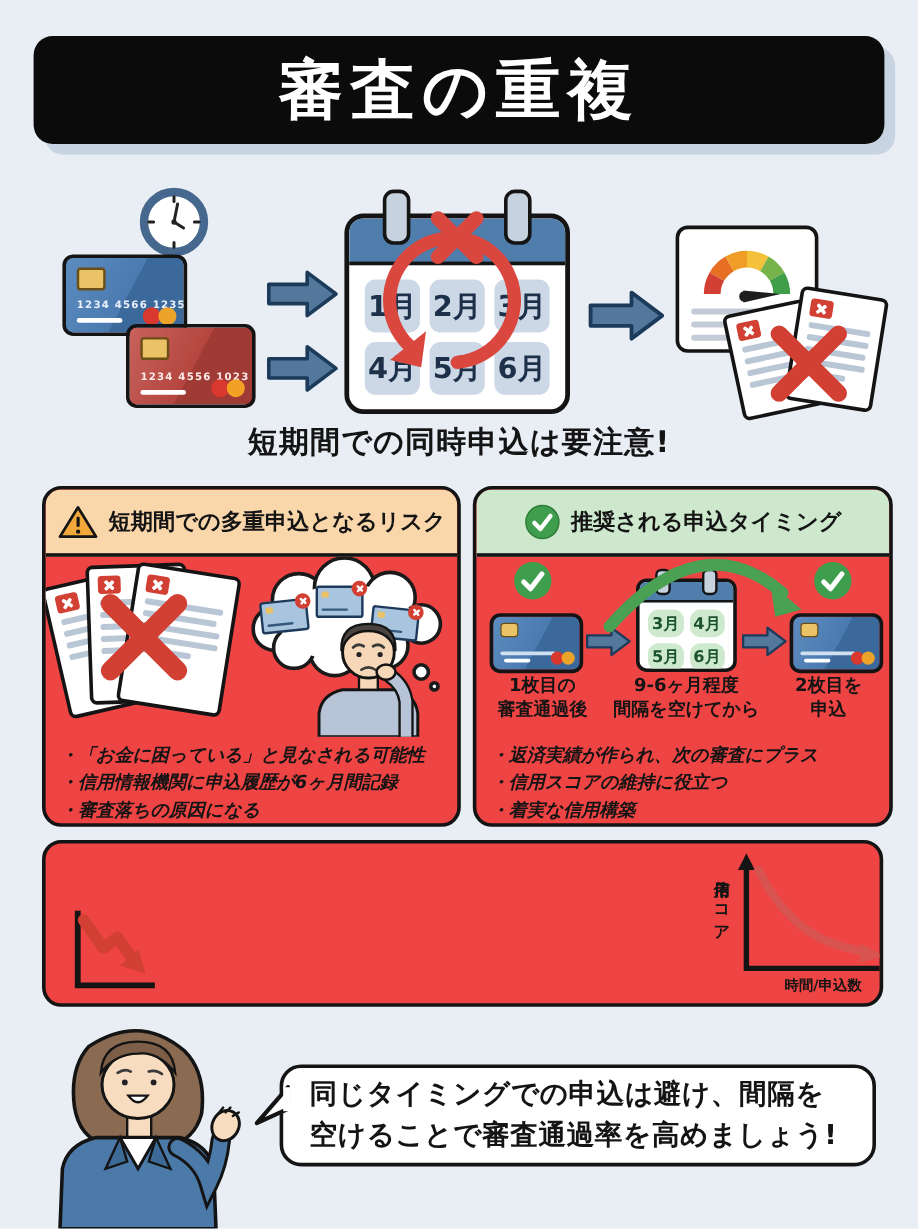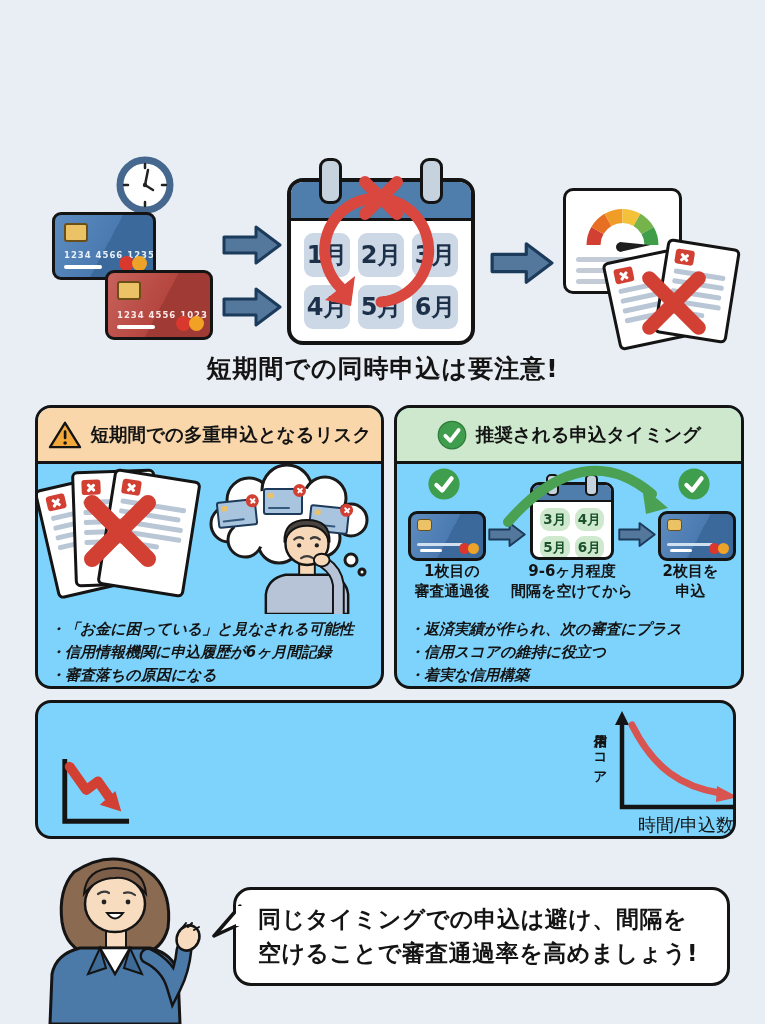--- a/index.html
+++ b/index.html
@@ -41,21 +41,21 @@
 
   
   .doc{position:absolute;background:#fff;border:3px solid #141414;border-radius:6px;}
   .stamp{position:absolute;left:7px;top:6px;width:19px;height:15px;background:#d23f33;border-radius:3px;}
   .stamp::before,.stamp::after{content:"";position:absolute;left:8px;top:2.5px;width:2.6px;height:10px;background:#fff;border-radius:1px;}
   .stamp::before{transform:rotate(45deg);} .stamp::after{transform:rotate(-45deg);}
   .dl{display:block;height:5px;background:#b9c6d6;border-radius:2px;margin:5px 8px;}
   .dl.s{width:55%;} .dl.m{width:75%;}
 
   
-  .panel{position:absolute;background:#7dd3fc;border:3.5px solid #141414;border-radius:16px;overflow:hidden;}
+  .panel{position:absolute;background:#ef4444;border:3.5px solid #141414;border-radius:16px;overflow:hidden;}
   .panel-head{display:flex;align-items:center;justify-content:center;gap:9px;height:53px;border-bottom:3px solid #141414;
               font-size:18.5px;font-weight:800;}
   .bullets{padding:4px 12px;}
   .bullet{font-size:15px;font-weight:800;line-height:1.52;white-space:nowrap;font-style:italic;}
 
   .caption{left:0;top:352px;width:765px;text-align:center;font-size:25px;font-weight:800;letter-spacing:1px;}
 
   
   .tcard{position:absolute;width:36px;height:23px;background:#a8c4de;border:2px solid #1d3a5a;border-radius:3px;}
   .tcard .tchip{position:absolute;left:3px;top:3px;width:6px;height:5px;background:#ecc267;border-radius:1px;}
@@ -64,34 +64,37 @@
   .badge::before,.badge::after{content:"";position:absolute;left:5.6px;top:2.8px;width:1.8px;height:7.4px;background:#fff;border-radius:1px;}
   .badge::before{transform:rotate(45deg);} .badge::after{transform:rotate(-45deg);}
 
   
   .pink-band{position:absolute;left:0;top:0;width:236px;height:45px;background:#f5c8c9;
              border-bottom-right-radius:16px;display:flex;align-items:center;gap:8px;padding-left:14px;
              font-size:19px;font-weight:800;}
   .caution-head{font-size:23px;font-weight:800;}
   .caution-sub{font-size:14px;font-weight:700;margin-top:4px;}
   .ylab{writing-mode:vertical-rl;font-size:13.5px;font-weight:800;letter-spacing:2px;}
-  .xlab{font-size:18px;font-weight:400;text-align:center;}
-
-  
-  .bubble{position:absolute;left:233px;top:887px;width:497px;height:99px;background:#fff;border:3.5px solid #141414;
+  .xlab{font-size:12px;font-weight:700;text-align:center;}
+
+  
+  .bubble{position:absolute;left:233px;top:887px;width:497px;height:85px;background:#fff;border:3.5px solid #141414;
           border-radius:18px;display:flex;flex-direction:column;justify-content:center;padding:0 22px;box-sizing:border-box;}
   .bubble .line{font-size:23px;font-weight:800;line-height:1.45;letter-spacing:.5px;white-space:nowrap;}
 
   .step-label{position:absolute;text-align:center;font-size:15px;font-weight:800;line-height:1.3;white-space:nowrap;}
 </style>
 </head>
 <body>
 
 <div class="stage">
 
+  <div class="abs title-bar">
+    <span>審査の重複</span>
+  </div>
 
   <svg class="abs" style="left:116px;top:156px" width="58" height="58" viewBox="0 0 58 58">
     <circle cx="29" cy="29" r="25" fill="#fff" stroke="#46688e" stroke-width="7"></circle>
     <g stroke="#222" stroke-width="2.5" stroke-linecap="round">
       <line x1="29" y1="8" x2="29" y2="12"></line>
         <line x1="29" y1="46" x2="29" y2="50"></line>
       <line x1="8" y1="29" x2="12" y2="29"></line>
         <line x1="46" y1="29" x2="50" y2="29"></line>
       <line x1="29" y1="29" x2="32" y2="14"></line>
         <line x1="29" y1="29" x2="37" y2="34"></line>

